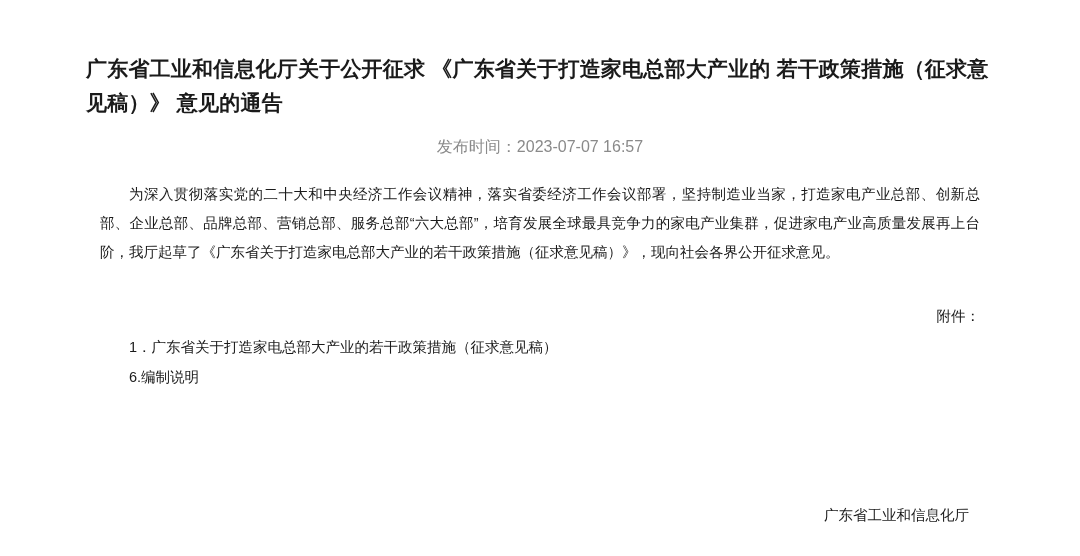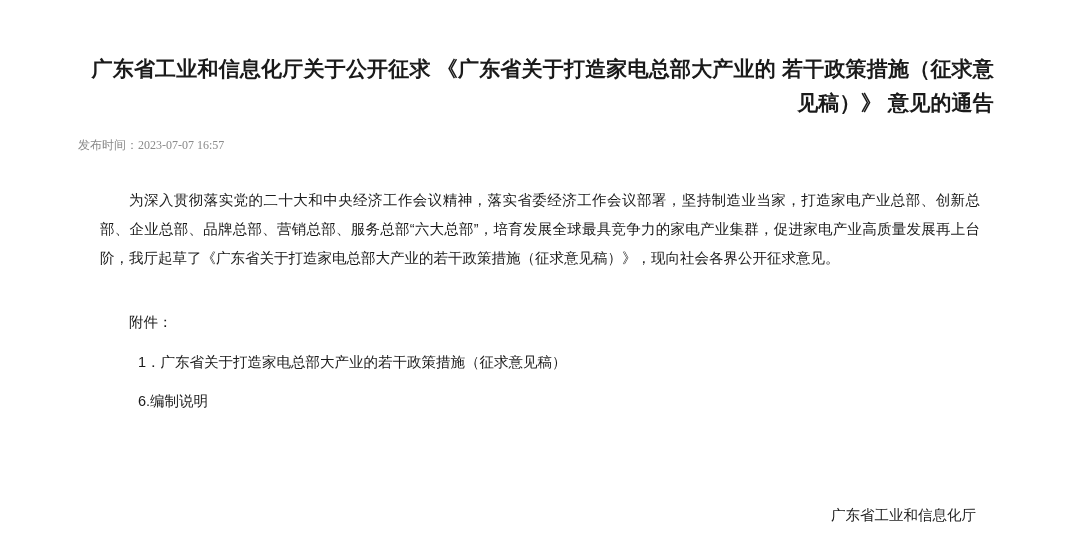--- a/index.html
+++ b/index.html
@@ -19,61 +19,63 @@
     width: 1080px;
     height: 556px;
     box-sizing: border-box;
     padding: 40px 78px 0 78px;
   }
   .doc-title {
     font-family: "Liberation Sans", sans-serif;
     font-size: 21px;
     font-weight: bold;
     line-height: 1.6;
-    text-align: right;
+    text-align: left;
     color: #1a1a1a;
     margin: 12px 8px 0 8px;
     letter-spacing: 0.2px;
   }
   .publish-time {
-    font-size: 12px;
+    text-align: center;
+    font-size: 16px;
     color: #8a8a8a;
     margin-top: 18px;
-    font-family: Liberation Serif, serif;
+    font-family: Liberation Sans, sans-serif;
   }
   .body-text {
-    margin-top: 32px;
+    margin-top: 22px;
     font-size: 14.5px;
     line-height: 2.0;
     color: #1a1a1a;
     text-align: justify;
     padding: 0 22px;
   }
   .body-text p {
     margin: 0 0 4px 0;
     text-indent: 2em;
   }
   .attach-block {
     margin-top: 34px;
     padding: 0 22px;
     font-size: 14.5px;
     line-height: 2.1;
     color: #1a1a1a;
   }
   .attach-label {
     text-indent: 2em;
     margin: 0;
+    text-align: right;
   }
   .attach-item {
     text-indent: 2em;
-    margin: 9px;
+    margin: 0;
   }
   .signature {
     position: absolute;
-    right: 104px;
+    right: 111px;
     bottom: 26px;
     text-align: right;
     font-size: 14.5px;
     line-height: 2.0;
     color: #1a1a1a;
   }
   .signature div {
     white-space: nowrap;
   }
 </style>

